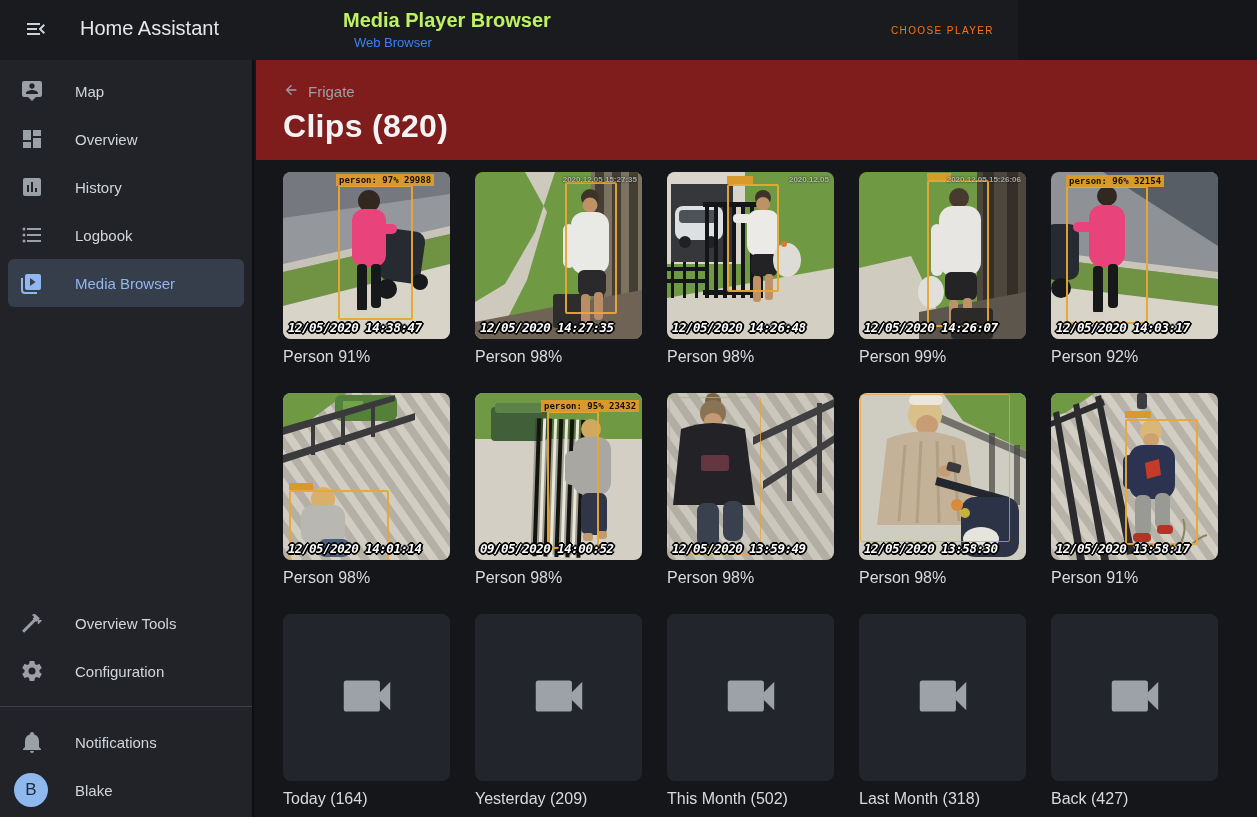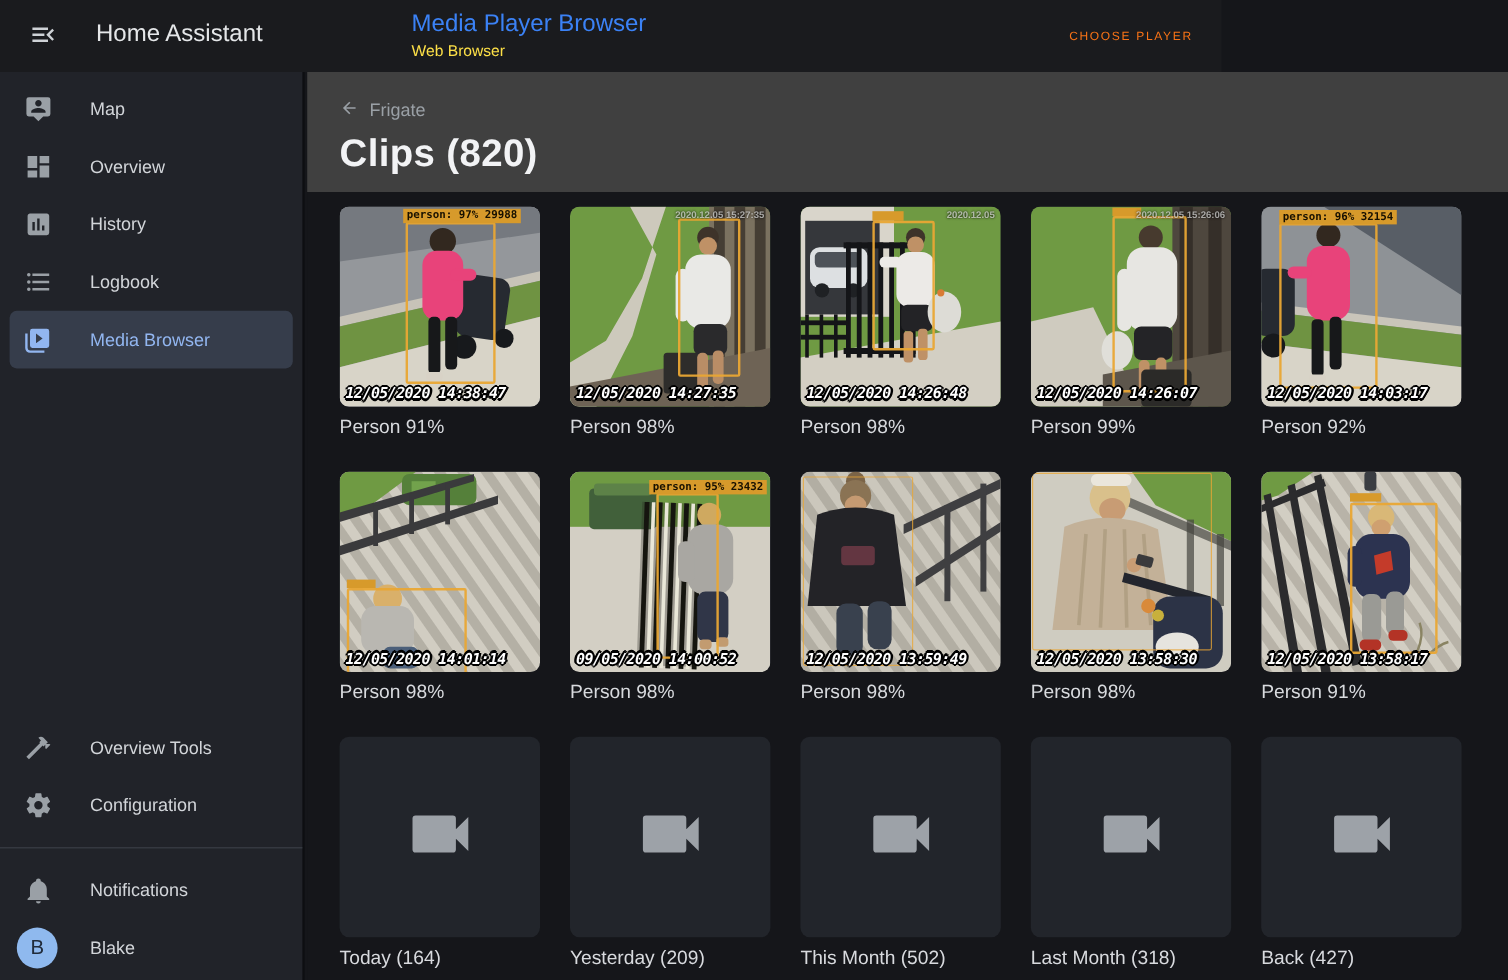--- a/index.html
+++ b/index.html
@@ -7,43 +7,43 @@
               font-family:"Liberation Sans", sans-serif; }
 
   
   .topbar { position:fixed; top:0; left:0; width:1018px; height:60px; background:#1a1b1e;
             display:flex; align-items:center; z-index:10; }
   .menu-btn { position:absolute; left:12px; top:6px; width:48px; height:48px; border:none;
               background:none; color:#ced2d6; display:flex; align-items:center; justify-content:center;
               cursor:pointer; }
   .app-title { position:absolute; left:80px; top:17px; font-size:20px; color:#e5e7e9; font-weight:400; }
   .panel-head { position:absolute; left:343px; top:9px; }
-  .panel-title { font-size:20px; color:#3b82f6; font-weight:400; }
-  .panel-sub { font-size:13px; color:#fde047; margin-top:3px; }
+  .panel-title { font-size:20px; color:#bef264; font-weight:700; }
+  .panel-sub { font-size:13px; color:#3b82f6; margin-top:3px;margin-left:11px; }
   .choose-btn { position:absolute; right:16px; top:14px; height:32px; padding:0 8px; border:none;
                 background:none; color:#f97316; font-size:10px; font-weight:500; letter-spacing:1.4px;
                 font-family:"Liberation Sans", sans-serif; cursor:pointer; }
 
   
   .sidebar { position:fixed; top:60px; left:0; bottom:0; width:254px; background:#212329;
              border-right:2px solid #0d0e11; display:flex; flex-direction:column;
              justify-content:space-between; padding:7px 0 3px; z-index:9; }
   .nav-item { height:48px; margin:0 8px; border-radius:6px; display:flex; align-items:center;
               color:#d2d5d9; font-size:15px; font-weight:500; cursor:pointer; }
   .nav-item .ic { width:24px; height:24px; margin:0 31px 0 12px; color:#9aa0a6; flex:none; }
   .nav-item.selected { background:#363d4b; color:#92b6f0; }
   .nav-item.selected .ic { color:#92b6f0; }
   .side-divider { height:1px; background:#3b3f46; margin:11px 0; }
   .avatar { width:34px; height:34px; border-radius:50%; background:#8fb9ee; color:#202b3a;
             display:flex; align-items:center; justify-content:center; font-size:17px; font-weight:500;
             margin:0 27px 0 6px; flex:none; }
 
   
   .content { position:fixed; left:256px; top:60px; width:1001px; bottom:0; background:#15161a; }
-  .content-head { height:100px; background:#404040; padding:22px 0 0 27px; }
+  .content-head { height:100px; background:#7f1d1d; padding:22px 0 0 27px; }
   .breadcrumb { display:flex; align-items:center; gap:9px; color:#9aa0a6; font-size:15px;
                 width:max-content; cursor:pointer; }
   .page-title { margin-top:7px; font-size:32px; font-weight:700; color:#f2f3f5; letter-spacing:0.3px; }
 
   .grid { padding:12px 0 0 27px; display:grid; grid-template-columns:repeat(5,167px);
           column-gap:25px; row-gap:22px; }
   .card { width:167px; }
   .thumb { position:relative; width:167px; height:167px; border-radius:8px; overflow:hidden;
            background:#22252b; cursor:pointer; }
   .thumb svg.scene { position:absolute; inset:0; width:100%; height:100%; display:block; }

